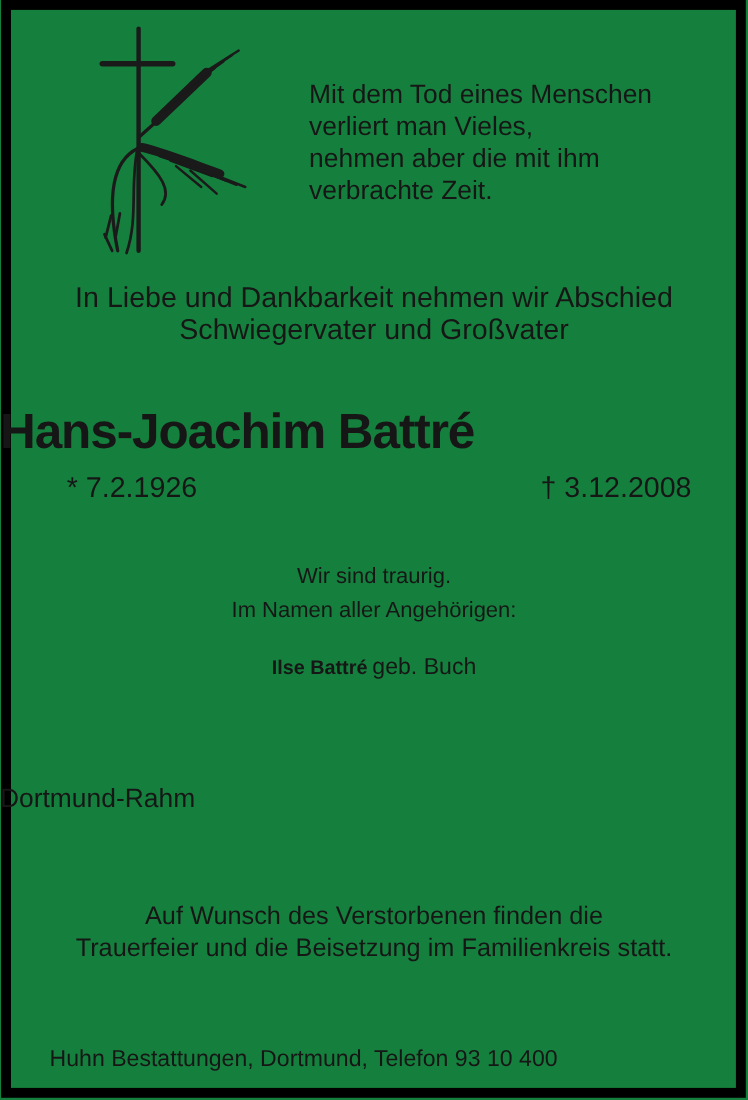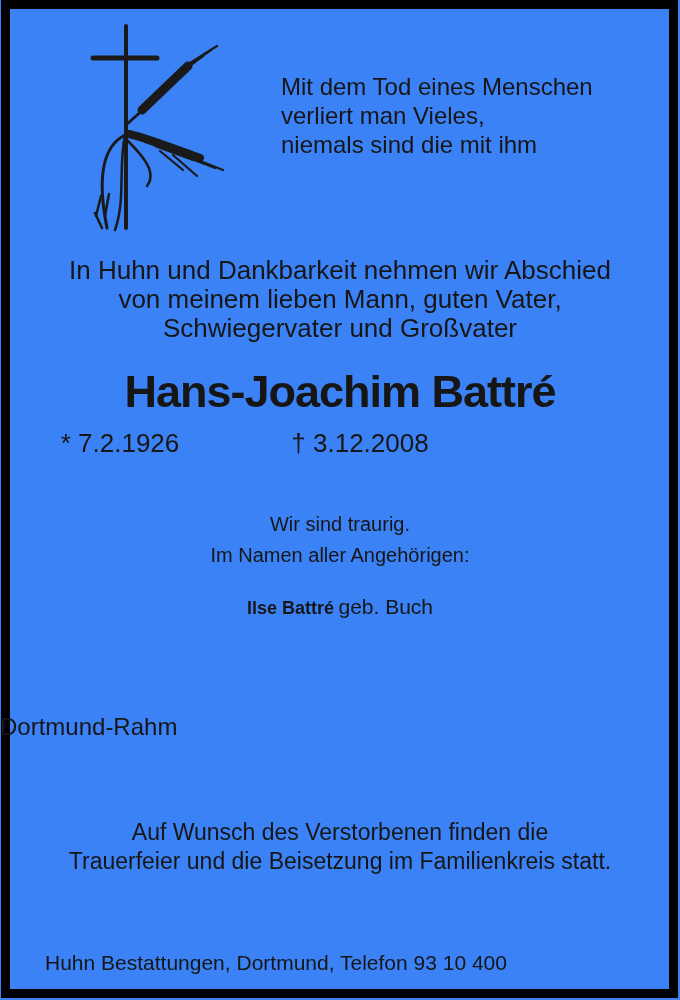--- a/index.html
+++ b/index.html
@@ -4,21 +4,21 @@
 <style>
   html, body {
     margin: 0;
     padding: 0;
     background: #ffffff;
   }
   .page {
     position: relative;
     width: 680px;
     height: 1000px;
-    background: #3b82f6;
+    background: #15803d;
     font-family: "Liberation Sans", sans-serif;
     color: #161616;
     overflow: hidden;
   }
   .frame {
     position: absolute;
     left: 1px;
     top: 0;
     right: 2px;
     bottom: 2px;
@@ -50,33 +50,32 @@
     text-align: center;
     font-size: 26px;
     line-height: 29px;
     white-space: nowrap;
   }
   .deceased-name {
     position: absolute;
     left: 0;
     width: 680px;
     top: 366px;
-    text-align: center;
     font-size: 45px;
     font-weight: bold;
     letter-spacing: -1px;
     white-space: nowrap;
   }
   .dates {
     position: absolute;
     left: 0;
     width: 680px;
     top: 428px;
     display: flex;
-    justify-content: flex-start;
+    justify-content: space-between;
     font-size: 26px;
   }
   .dates .date {
     width: 240px;
     text-align: center;
     white-space: nowrap;
   }
   .mourning {
     position: absolute;
     left: 0;
@@ -174,26 +173,26 @@
     <path class="stroke" d="M42,122 C60,140 72,155 62,168" stroke-width="2.5"></path>
 
     <path class="stroke" d="M16,178 L11,198" stroke-width="2.5"></path>
     <path class="stroke" d="M24,176 L20,198" stroke-width="2.5"></path>
     <path class="stroke" d="M10,195 L17,210" stroke-width="2.5"></path>
   </svg>
 
   <div class="epigraph">
     <div>Mit dem Tod eines Menschen</div>
     <div>verliert man Vieles,</div>
-    <div>niemals sind die mit ihm</div>
+    <div>nehmen aber die mit ihm</div>
+    <div>verbrachte Zeit.</div>
   </div>
 
   <div class="intro">
-    <div>In Huhn und Dankbarkeit nehmen wir Abschied</div>
-    <div>von meinem lieben Mann, guten Vater,</div>
+    <div>In Liebe und Dankbarkeit nehmen wir Abschied</div>
     <div>Schwiegervater und Großvater</div>
   </div>
 
   <div class="deceased-name">Hans-Joachim Battré</div>
 
   <div class="dates">
     <span class="date">* 7.2.1926</span>
     <span class="date">† 3.12.2008</span>
   </div>
 

